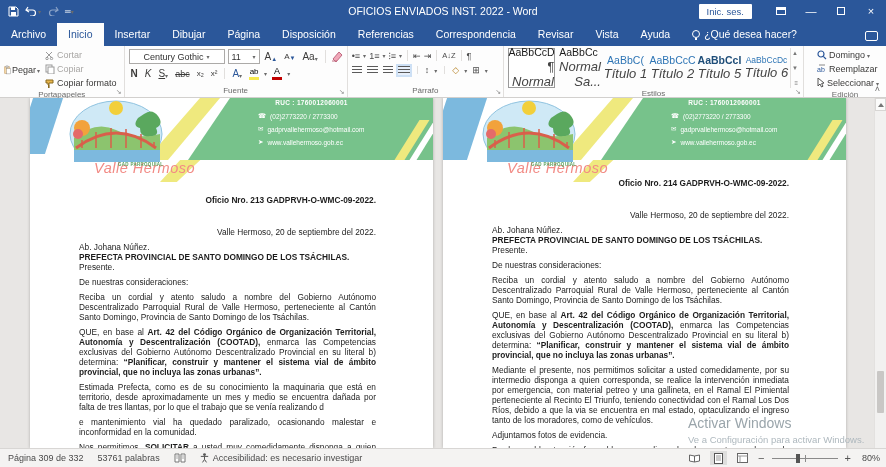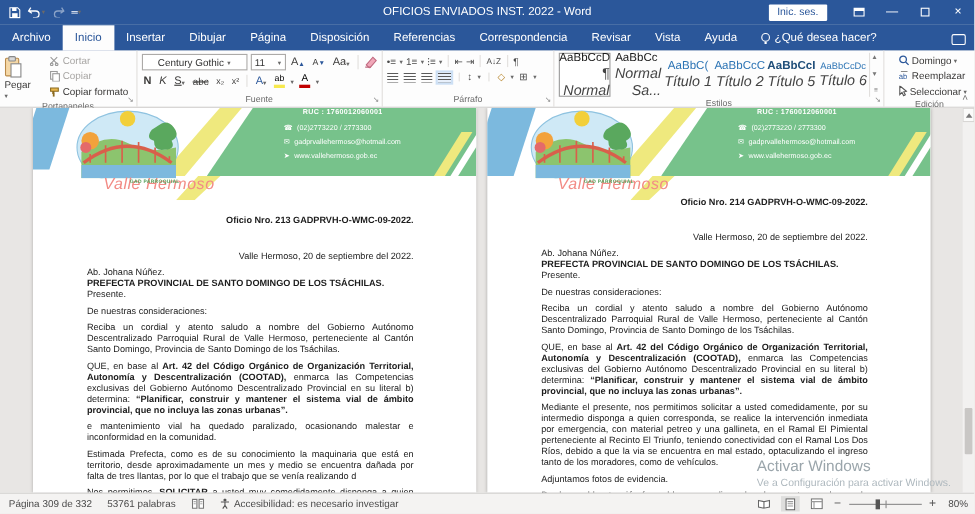--- a/index.html
+++ b/index.html
@@ -30,21 +30,21 @@
   
   .ribbon { position:absolute; top:46px; left:0; right:0; height:52px; background:#fdfdfd; border-bottom:1px solid #d2d0ce; display:flex; }
   .rgroup { display:flex; flex-direction:column; height:100%; border-right:1px solid #e1dfdd; position:relative; }
   .rg-content { flex:1; display:flex; padding:3px 4px 0; }
   .rg-label { font-size:8px; color:#6a6a6a; text-align:center; padding:1px 0 2px; }
   .launcher { position:absolute; right:2px; bottom:2px; font-size:7px; color:#8a8a8a; line-height:1; }
   .rbtn { display:flex; align-items:center; gap:2px; font-size:9px; color:#3b3a39; padding:1px 3px; white-space:nowrap; }
   .caret { font-size:6px; color:#6a6a6a; }
   .dimtxt { color:#a8a6a4; }
 
-  .bigbtn { display:flex; flex-direction:column; width:36px; font-size:9px; color:#3b3a39; gap:1px; padding-top:2px; }
+  .bigbtn { display:flex; flex-direction:row; align-items:center; width:36px; font-size:9px; color:#3b3a39; gap:1px; padding-top:2px; }
   .smallcol { display:flex; flex-direction:column; justify-content:flex-start; gap:2px; padding-left:2px; }
 
   .fontcol { display:flex; flex-direction:column; gap:3px; }
   .frow { display:flex; align-items:center; gap:3px; }
   .combo { display:flex; align-items:center; justify-content:space-between; border:1px solid #acaaa8; background:#fff; height:15px; font-size:9px; color:#333; padding:0 3px; }
   .combo .caret { margin-left:3px; }
   .g { font-size:10px; color:#3b3a39; padding:0 2px; display:flex; align-items:flex-end; }
   .g b { font-weight:bold; } .g i { font-style:italic; } .g u { text-decoration:underline; }
   .strike { text-decoration:line-through; font-size:9px; }
   .clrbtn { display:flex; flex-direction:column; align-items:center; line-height:1; padding:0 2px; }
@@ -434,22 +434,22 @@
       </div>
       <div class="page-body">
           <p class="doc-p right"><span class="b">Oficio Nro. 213 GADPRVH-O-WMC-09-2022.</span></p>
           <p class="doc-p right"><span>Valle Hermoso, 20 de septiembre del 2022.</span></p>
           <p class="doc-p gap"><span>Ab. Johana Núñez.</span></p>
           <p class="doc-p"><span class="b">PREFECTA PROVINCIAL DE SANTO DOMINGO DE LOS TSÁCHILAS.</span></p>
           <p class="doc-p"><span>Presente.</span></p>
           <p class="doc-p gap"><span>De nuestras consideraciones:</span></p>
           <p class="doc-p gap"><span>Reciba un cordial y atento saludo a nombre del Gobierno Autónomo Descentralizado Parroquial Rural de Valle Hermoso, perteneciente al Cantón Santo Domingo, Provincia de Santo Domingo de los Tsáchilas.</span></p>
           <p class="doc-p gap"><span>QUE, en base al </span><span class="b">Art. 42 del Código Orgánico de Organización Territorial, Autonomía y Descentralización (COOTAD),</span><span> enmarca las Competencias exclusivas del Gobierno Autónomo Descentralizado Provincial en su literal b) determina: </span><span class="b">“Planificar, construir y mantener el sistema vial de ámbito provincial, que no incluya las zonas urbanas”.</span></p>
+          <p class="doc-p gap"><span>Estimada Prefecta, como es de su conocimiento la maquinaria que está en territorio, desde aproximadamente un mes y medio se encuentra dañada por falta de tres llantas, por lo que el trabajo que se venía realizando d</span></p>
           <p class="doc-p gap"><span>e mantenimiento vial ha quedado paralizado, ocasionando malestar e inconformidad en la comunidad.</span></p>
-          <p class="doc-p gap"><span>Estimada Prefecta, como es de su conocimiento la maquinaria que está en territorio, desde aproximadamente un mes y medio se encuentra dañada por falta de tres llantas, por lo que el trabajo que se venía realizando d</span></p>
           <p class="doc-p gap"><span>Nos permitimos, </span><span class="b">SOLICITAR</span><span> a usted muy comedidamente disponga a quien corresponda, por su intermedio se nos colabore con otra maquinaria (motoniveladora o tractor), para continuar con el mantenimiento vial antes de que inicie la temporada invernal y las vías se pongan en mal estado más de lo que se encuentra; de esta manera contribuimos a mejorar la calidad de vida</span></p>
         </div>
     </div>
 
     <div class="page p2">
       <div class="lh">
         <div class="lh-ystripe"></div>
         <div class="lh-band"></div>
         <div class="lh-ytip"></div>
         <div class="lh-endy"></div>

